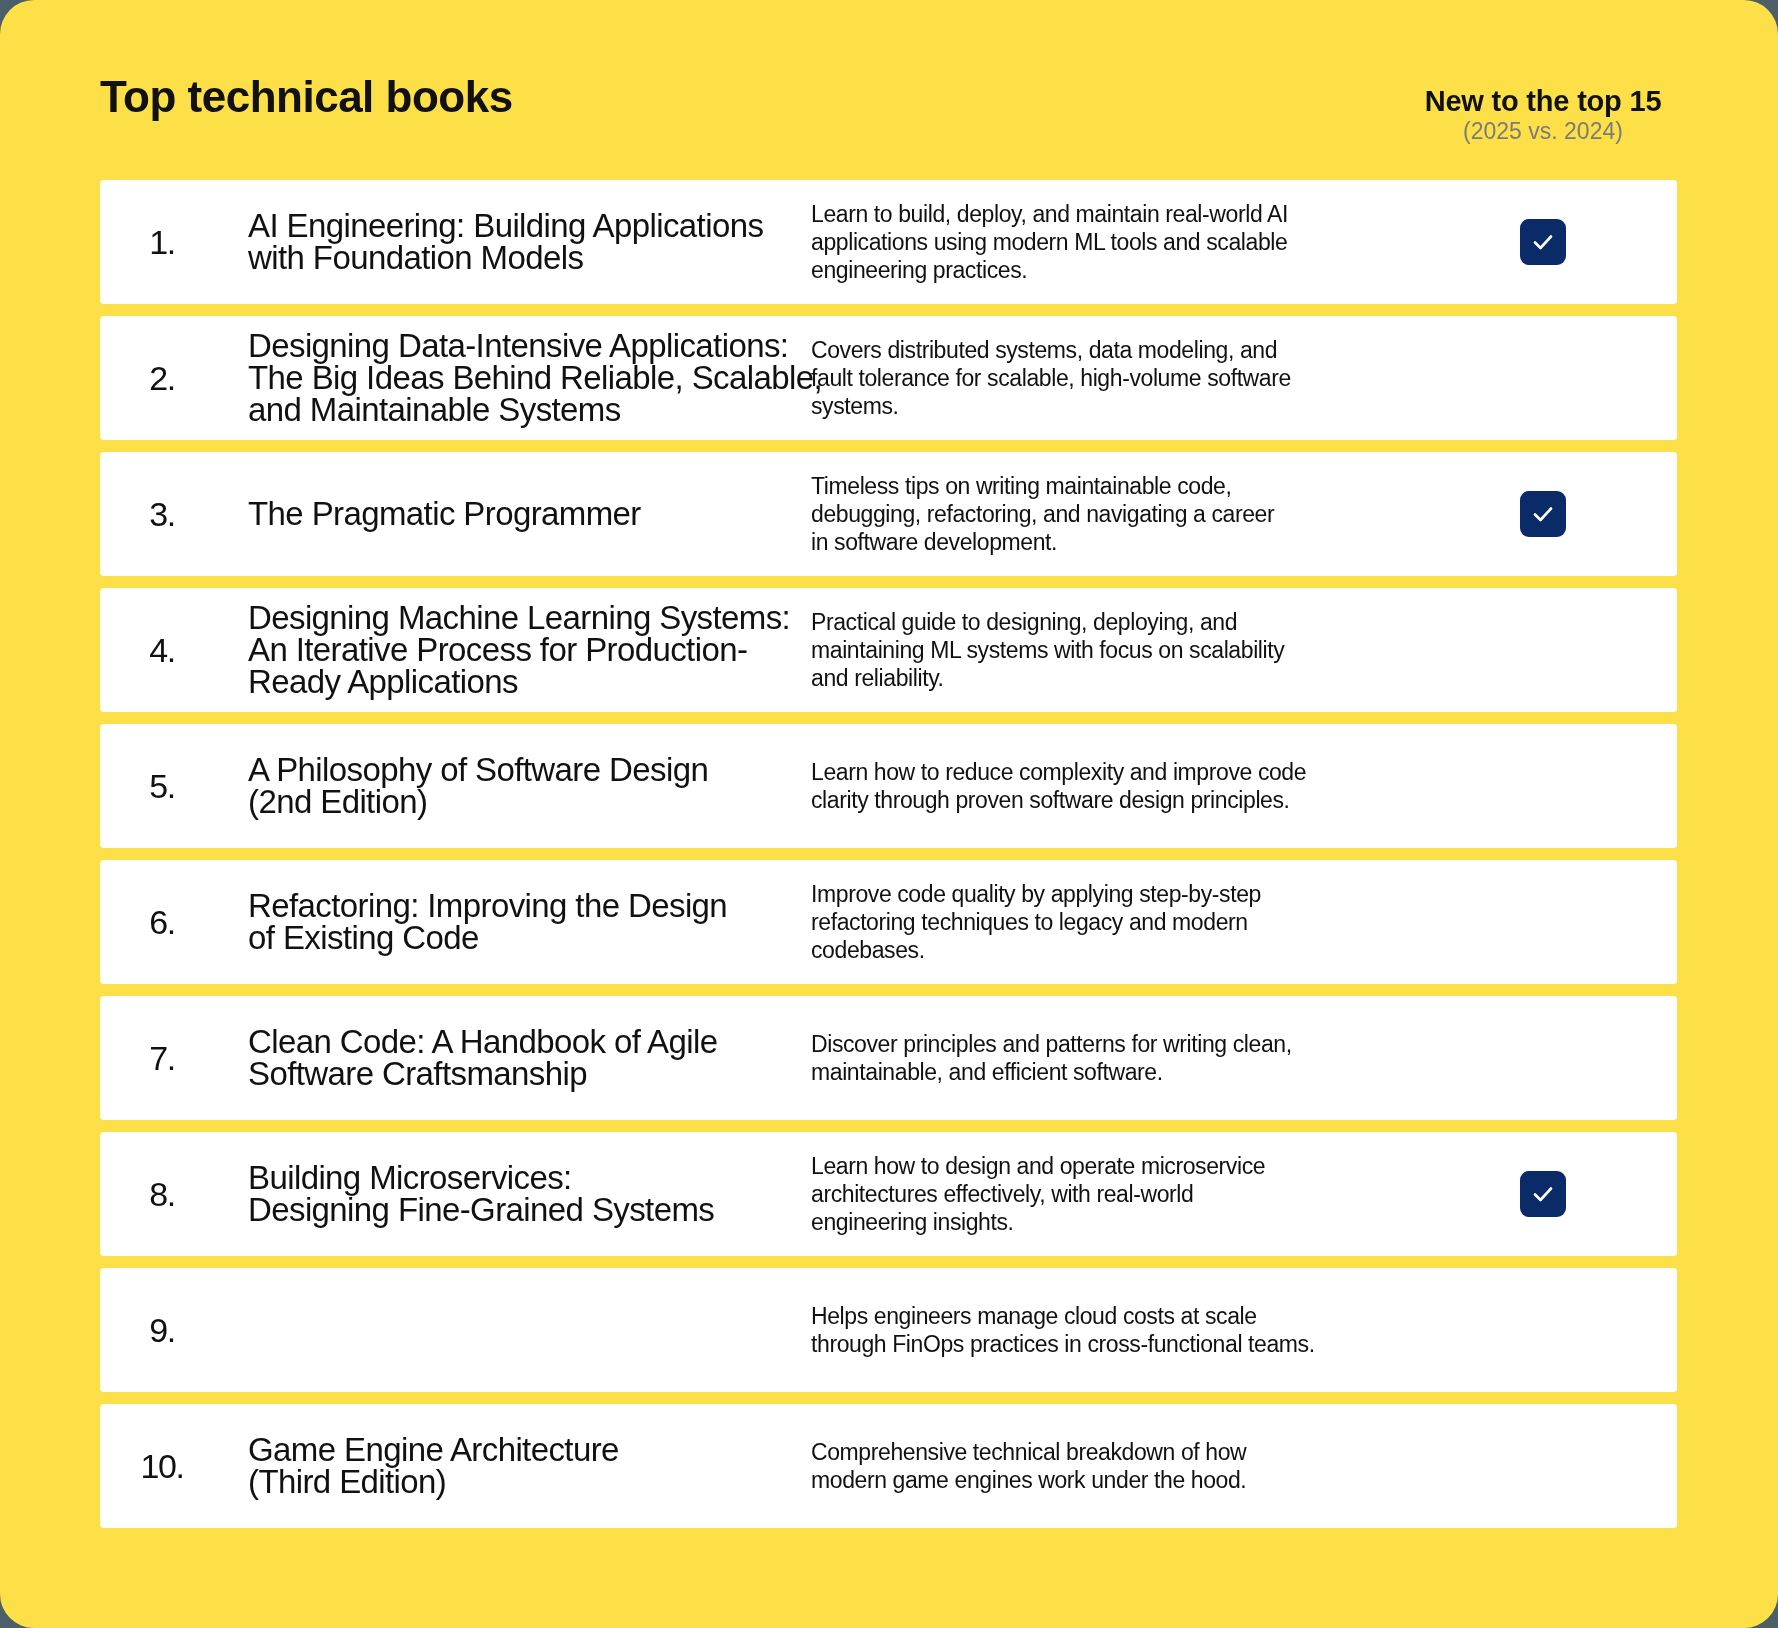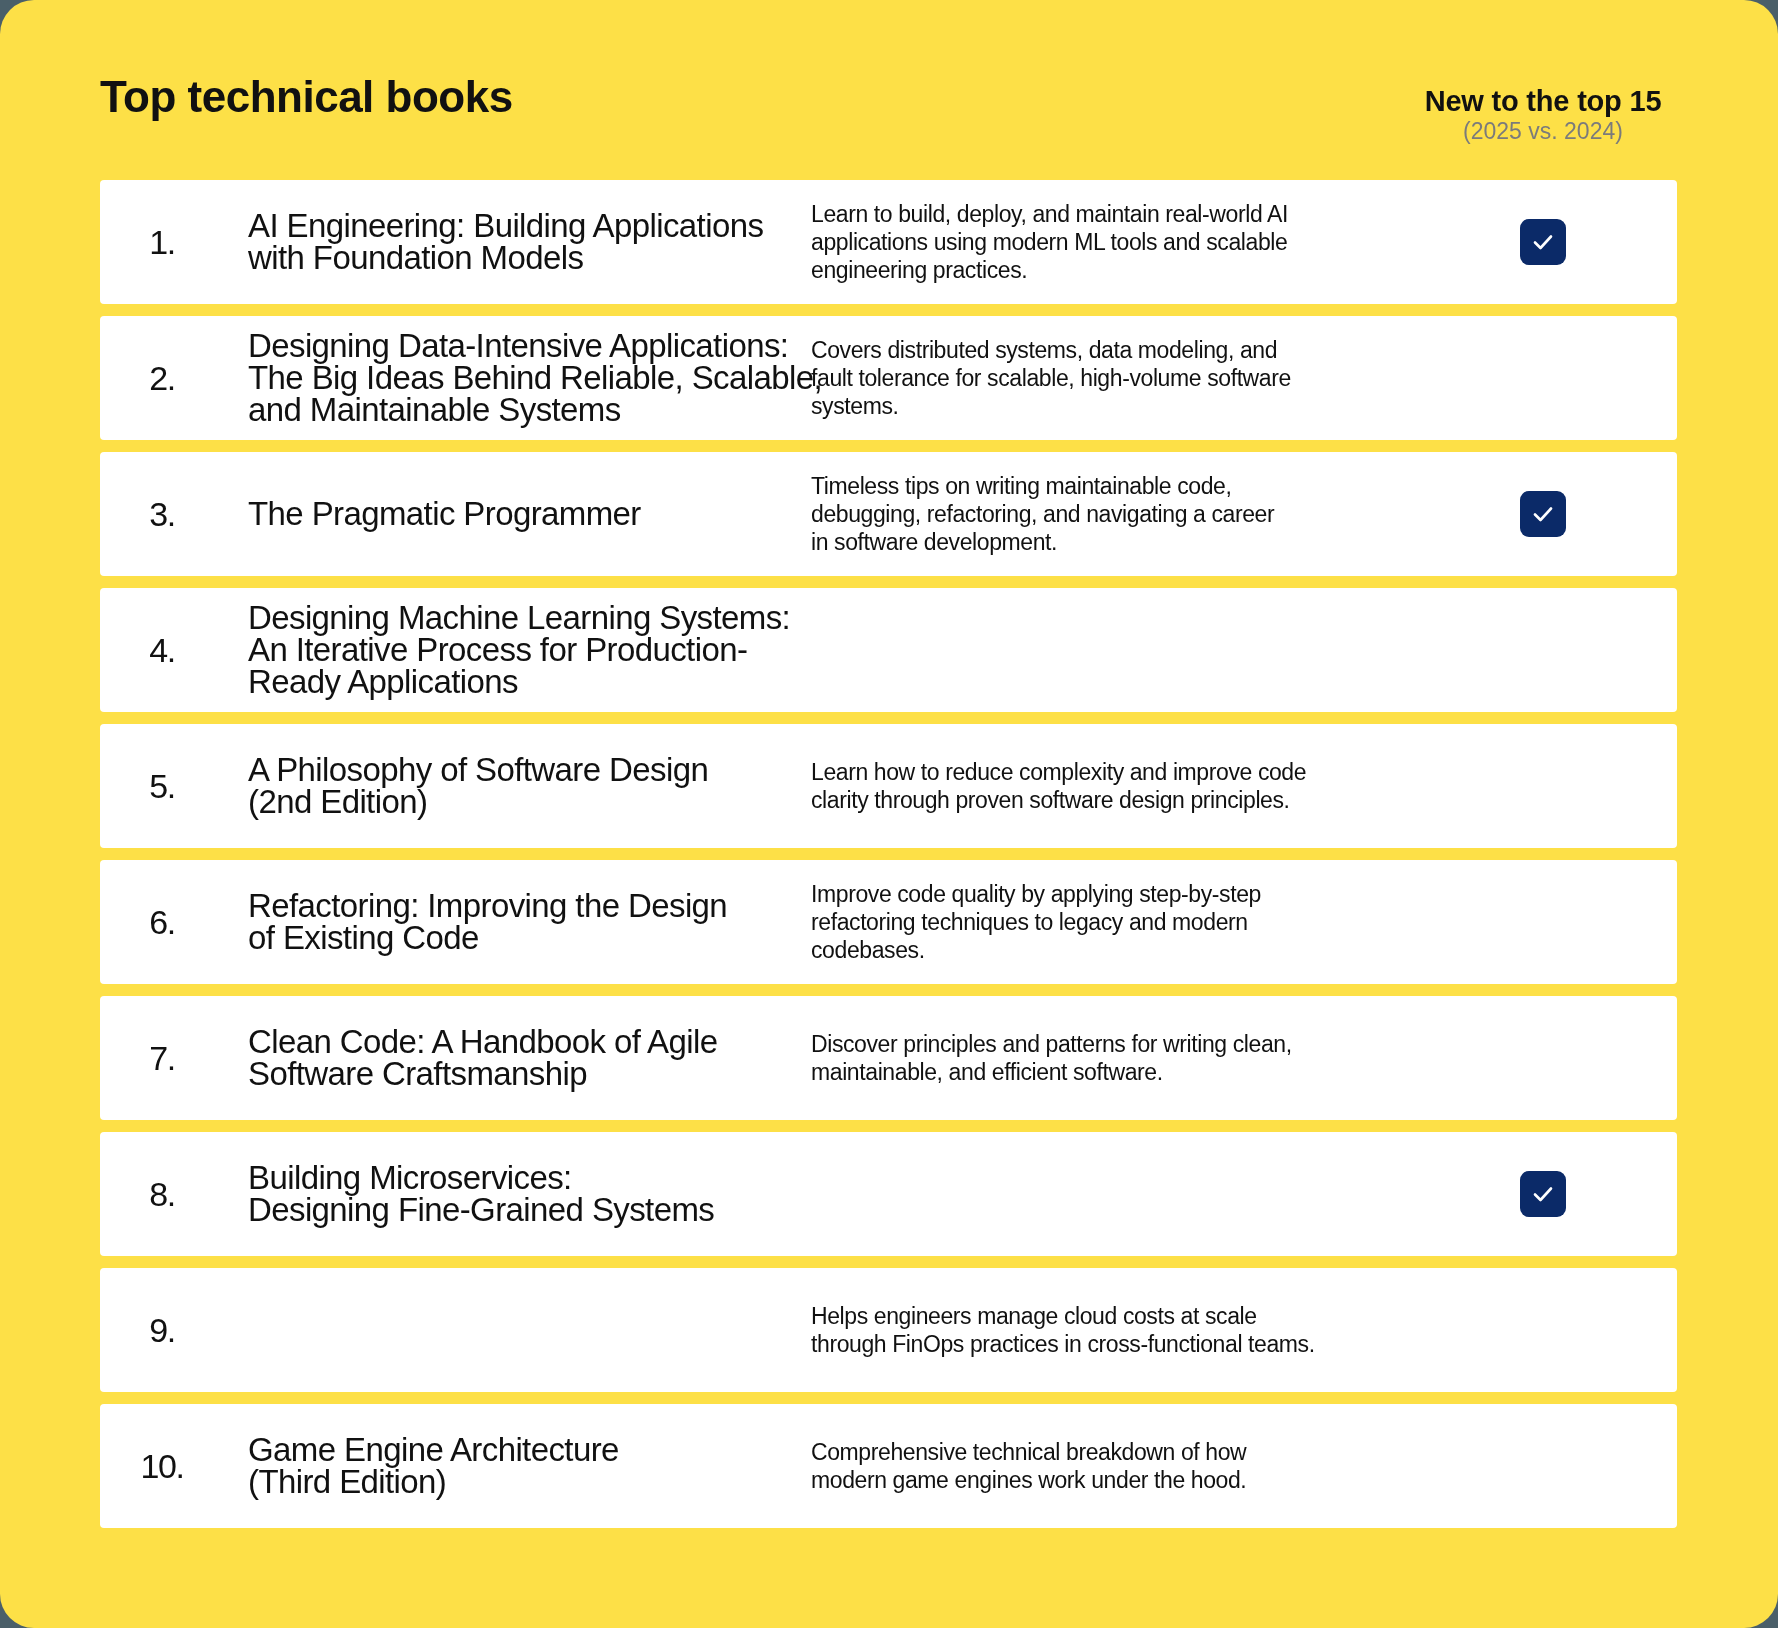--- a/index.html
+++ b/index.html
@@ -90,20 +90,23 @@
           <svg viewBox="0 0 26 26">
             <path d="M5 13.5 L10.5 19 L21 7.5" fill="none" stroke="#ffffff" stroke-width="2.6" stroke-linecap="round" stroke-linejoin="round"></path>
           </svg>
         </div>
     </div>
     <div class="row">
       <div class="rank">4.</div>
       <div class="title">Designing Machine Learning Systems:
 An Iterative Process for Production-
 Ready Applications</div>
+      <div class="desc">Practical guide to designing, deploying, and
+maintaining ML systems with focus on scalability
+and reliability.</div>
     </div>
     <div class="row">
       <div class="rank">5.</div>
       <div class="title">A Philosophy of Software Design
 (2nd Edition)</div>
       <div class="desc">Learn how to reduce complexity and improve code
 clarity through proven software design principles.</div>
     </div>
     <div class="row">
       <div class="rank">6.</div>
@@ -117,20 +120,23 @@
       <div class="rank">7.</div>
       <div class="title">Clean Code: A Handbook of Agile
 Software Craftsmanship</div>
       <div class="desc">Discover principles and patterns for writing clean,
 maintainable, and efficient software.</div>
     </div>
     <div class="row">
       <div class="rank">8.</div>
       <div class="title">Building Microservices:
 Designing Fine-Grained Systems</div>
+      <div class="desc">Learn how to design and operate microservice
+architectures effectively, with real-world
+engineering insights.</div>
       <div class="check">
           <svg viewBox="0 0 26 26">
             <path d="M5 13.5 L10.5 19 L21 7.5" fill="none" stroke="#ffffff" stroke-width="2.6" stroke-linecap="round" stroke-linejoin="round"></path>
           </svg>
         </div>
     </div>
     <div class="row">
       <div class="rank">9.</div>
       <div class="desc">Helps engineers manage cloud costs at scale
 through FinOps practices in cross-functional teams.</div>

